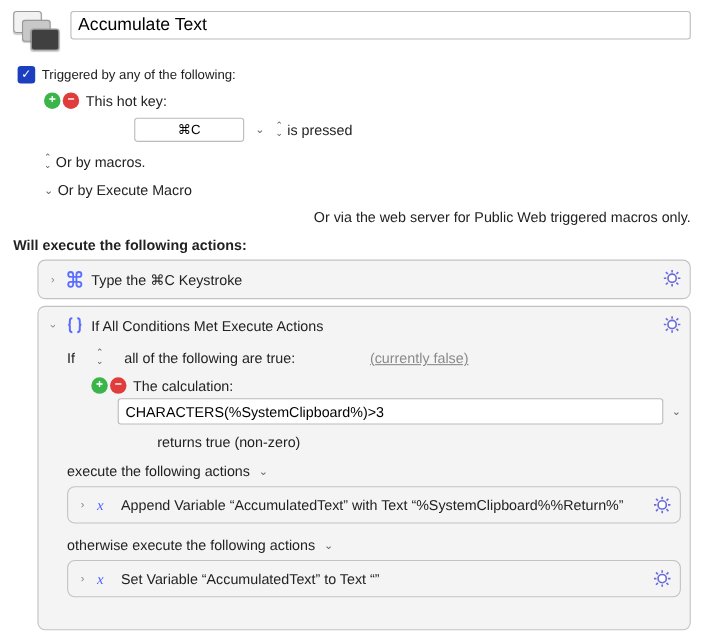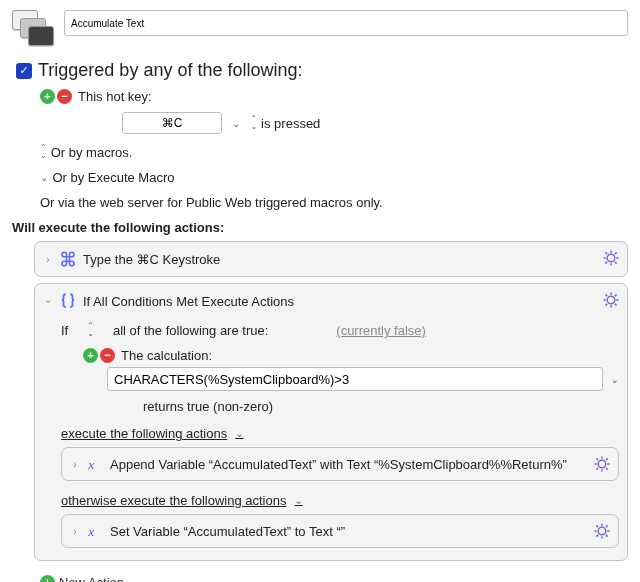--- a/index.html
+++ b/index.html
@@ -12,30 +12,30 @@
     padding: 10px 12px;
     width: 640px;
   }
   .header-row { display: flex; align-items: flex-start; gap: 8px; margin-bottom: 10px; }
   .app-icon { width: 44px; height: 40px; position: relative; flex-shrink: 0; }
   .app-icon .card { position: absolute; width: 26px; height: 20px; border-radius: 3px; border: 1px solid #999; box-shadow: 0 1px 1px rgba(0,0,0,0.2); }
   .app-icon .c1 { top: 0; left: 0; background: #f2f2f2; }
   .app-icon .c2 { top: 8px; left: 8px; background: #c8c8c8; }
   .app-icon .c3 { top: 16px; left: 16px; background: #404040; }
   .title-input {
-    flex: 1; font-size: 10px; padding: 4px 6px;
+    flex: 1; font-size: 16px; padding: 4px 6px;
     border: 1px solid #bbb; border-radius: 3px; height: 26px;
   }
   .row { display: flex; align-items: center; gap: 6px; }
   .checkbox {
     width: 16px; height: 16px; background: #1c3fbf; border-radius: 3px;
     display: inline-flex; align-items: center; justify-content: center; color: #fff;
     font-size: 11px; line-height: 1;
   }
-  .section-label { font-size: 18px; }
+  .section-label { font-size: 12px; }
   .indent-1 { margin-left: 28px; }
   .plus-minus { display: inline-flex; gap: 2px; }
   .circ { width: 15px; height: 15px; border-radius: 50%; display: inline-flex; align-items: center; justify-content: center; color: #fff; font-size: 11px; font-weight: bold; line-height:1; }
   .circ.green { background: #3bb44a; }
   .circ.red { background: #e03c3c; }
   .hotkey-input {
     width: 100px; height: 22px; border: 1px solid #bbb; border-radius: 3px;
     text-align: center; font-size: 12px; font-family: inherit;
     background:#fff;
   }
@@ -66,21 +66,21 @@
   .calc-row { display:flex; align-items:center; gap:8px; margin-left: 64px; margin-top:4px; }
   .sub-action {
     border: 1px solid #c2c2c2; border-radius: 7px; background: #f4f4f4;
     padding: 5px 8px; margin-top: 6px; position: relative; margin-left: 18px;
   }
   .sub-header { display:flex; align-items:center; gap:6px; min-height:22px; }
   .new-action { display:flex; align-items:center; gap:4px; margin-top:14px; margin-left:28px; color:#333; }
   .mini-chev { font-size:10px; color:#666; }
   .hotkey-line { margin-top:8px; display:flex; align-items:center; gap:10px; margin-left: 110px;}
   .returns { margin-left:100px; margin-top:8px; margin-bottom:6px; }
-  .exec-label { margin-top:12px; margin-left:18px; display:flex; align-items:center; gap:8px;text-decoration:underline; }
+  .exec-label { margin-top:12px; margin-left:18px; display:flex; align-items:center; gap:8px; }
   .title-text { font-size:13px; }
 </style>
 </head>
 <body>
 
 <div class="header-row">
   <div class="app-icon">
     <div class="card c1"></div>
       <div class="card c2"></div>
       <div class="card c3"></div>
@@ -113,21 +113,21 @@
 <div class="disclosure-row indent-1">
   <span class="updown"></span>
   <span class="bold">Or by macros.</span>
 </div>
 
 <div class="disclosure-row indent-1">
   <span class="mini-chev">⌄</span>
   <span class="bold">Or by Execute Macro</span>
 </div>
 
-<div class="disclosure-row" style="margin-left:28px;">
+<div class="disclosure-row" style="margin-left:28px;justify-content:flex-end;">
   <span>Or via the web server for Public Web triggered macros only.</span>
 </div>
 
 <div class="will-exec">Will execute the following actions:</div>
 
 <div class="action-block" style="margin-left:22px;">
   <div class="action-header">
     <span class="action-chev">›</span>
     <span class="icon-box">
       <svg viewBox="0 0 24 24">
@@ -146,21 +146,21 @@
           <line x1="19" y1="12" x2="22" y2="12"></line>
           <line x1="4.5" y1="4.5" x2="6.8" y2="6.8"></line>
           <line x1="17.2" y1="17.2" x2="19.5" y2="19.5"></line>
           <line x1="4.5" y1="19.5" x2="6.8" y2="17.2"></line>
           <line x1="17.2" y1="6.8" x2="19.5" y2="4.5"></line>
         </g>
       </svg>
   </div>
 </div>
 
-<div class="action-block" style="margin-left:22px; padding-bottom:12px;">
+<div class="action-block" style="margin-left:22px; padding-bottom:29px;">
   <div class="action-header">
     <span class="action-chev" style="transform:rotate(90deg);">›</span>
     <span class="icon-box">
       <svg viewBox="0 0 24 24">
           <path fill="none" stroke="#5a6dff" stroke-width="2.4" d="M9 3c-2 0-3 1-3 3v3c0 1-1 2-2 2 1 0 2 1 2 2v4c0 2 1 3 3 3M15 3c2 0 3 1 3 3v3c0 1 1 2 2 2-1 0-2 1-2 2v4c0 2-1 3-3 3"></path>
         </svg>
     </span>
     <span>If All Conditions Met Execute Actions</span>
   </div>
   <div class="gear">

